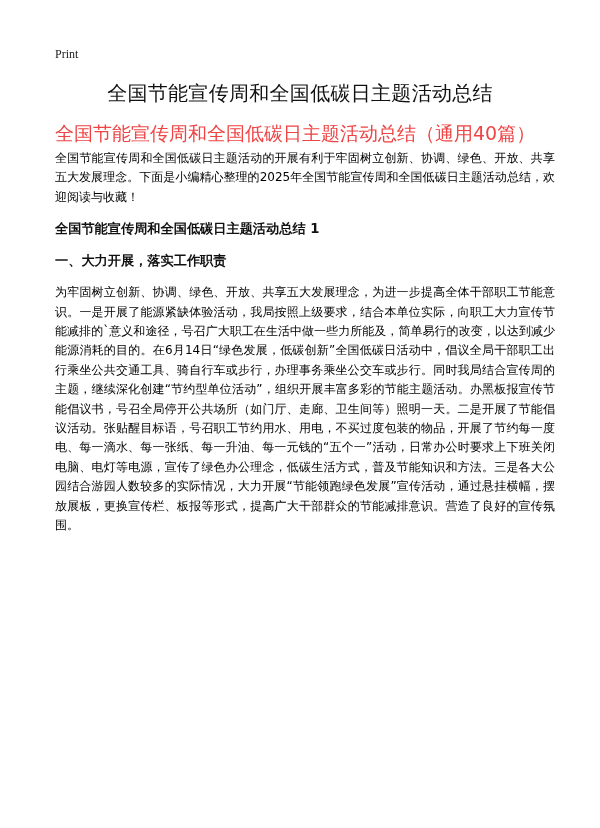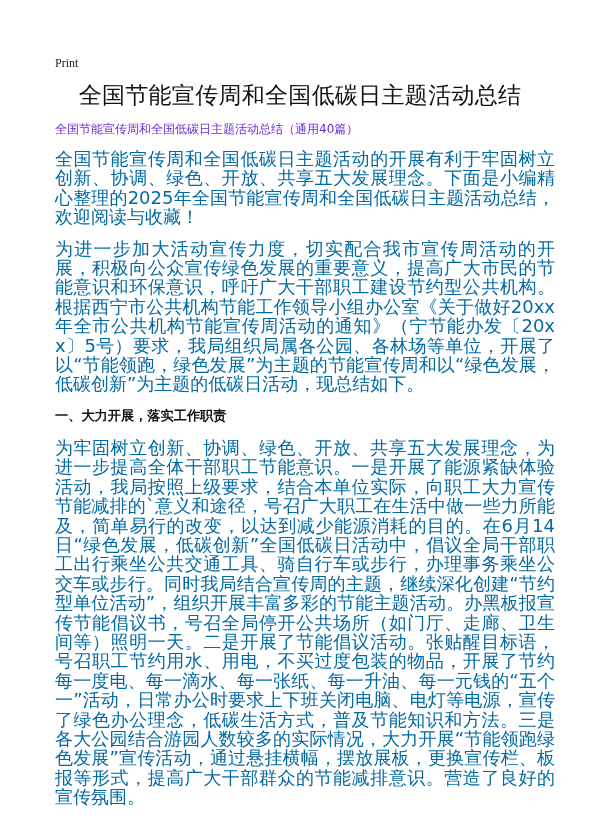--- a/index.html
+++ b/index.html
@@ -1,37 +1,37 @@
 <!DOCTYPE html>
 <html><head>
 <meta charset="utf-8">
 <style>
   html, body { margin: 0; padding: 0; background: #ffffff; }
   body { width: 600px; height: 828px; overflow: hidden; position: relative;
          font-family: "DejaVu Sans", sans-serif; color: #1a1a1a; }
   .page { position: absolute; left: 0; top: 0; width: 600px; height: 828px; }
   .print { position: absolute; left: 55px; top: 47px; font-family: "Liberation Serif", serif;
-           font-size: 12px; color: #222; margin-top: 9px; }
+           font-size: 12px; color: #222; }
   .title { position: absolute; left: 0; top: 80px; width: 600px; text-align: center;
-           font-size: 23px; color: #111; letter-spacing: 0.3px; }
-  .subtitle { position: absolute; left: 55px; top: 121px; font-size: 12px; color: #6d28d9; }
+           font-size: 20px; color: #111; letter-spacing: 0.3px; }
+  .subtitle { position: absolute; left: 55px; top: 121px; font-size: 19px; color: #ef4444; }
   .content { position: absolute; left: 55px; top: 149px; width: 500px; }
-  .para { font-size: 18px; line-height: 19.4px; margin: 0 0 12px 0; color: #0369a1;
+  .para { font-size: 12px; line-height: 19.4px; margin: 0 0 12px 0; color: #000000;
           text-align: justify; word-break: break-all; }
   .heading { font-size: 13.2px; font-weight: bold; line-height: 19px; margin: 0 0 13px 0; color: #111; }
 </style>
 </head>
 <body>
 
 <div class="page">
   <div class="print">Print</div>
   <div class="title">全国节能宣传周和全国低碳日主题活动总结</div>
   <div class="subtitle">全国节能宣传周和全国低碳日主题活动总结（通用40篇）</div>
 
   <div class="content">
     <p class="para">全国节能宣传周和全国低碳日主题活动的开展有利于牢固树立创新、协调、绿色、开放、共享五大发展理念。下面是小编精心整理的2025年全国节能宣传周和全国低碳日主题活动总结，欢迎阅读与收藏！</p>
-    <p class="para">为进一步加大活动宣传力度，切实配合我市宣传周活动的开展，积极向公众宣传绿色发展的重要意义，提高广大市民的节能意识和环保意识，呼吁广大干部职工建设节约型公共机构。根据西宁市公共机构节能工作领导小组办公室《关于做好20xx年全市公共机构节能宣传周活动的通知》（宁节能办发〔20xx〕5号）要求，我局组织局属各公园、各林场等单位，开展了以“节能领跑，绿色发展”为主题的节能宣传周和以“绿色发展，低碳创新”为主题的低碳日活动，现总结如下。</p>
+    <div class="heading">全国节能宣传周和全国低碳日主题活动总结 1</div>
 
     <div class="heading">一、大力开展，落实工作职责</div>
 
     <p class="para">为牢固树立创新、协调、绿色、开放、共享五大发展理念，为进一步提高全体干部职工节能意识。一是开展了能源紧缺体验活动，我局按照上级要求，结合本单位实际，向职工大力宣传节能减排的`意义和途径，号召广大职工在生活中做一些力所能及，简单易行的改变，以达到减少能源消耗的目的。在6月14日“绿色发展，低碳创新”全国低碳日活动中，倡议全局干部职工出行乘坐公共交通工具、骑自行车或步行，办理事务乘坐公交车或步行。同时我局结合宣传周的主题，继续深化创建“节约型单位活动”，组织开展丰富多彩的节能主题活动。办黑板报宣传节能倡议书，号召全局停开公共场所（如门厅、走廊、卫生间等）照明一天。二是开展了节能倡议活动。张贴醒目标语，号召职工节约用水、用电，不买过度包装的物品，开展了节约每一度电、每一滴水、每一张纸、每一升油、每一元钱的“五个一”活动，日常办公时要求上下班关闭电脑、电灯等电源，宣传了绿色办公理念，低碳生活方式，普及节能知识和方法。三是各大公园结合游园人数较多的实际情况，大力开展“节能领跑绿色发展”宣传活动，通过悬挂横幅，摆放展板，更换宣传栏、板报等形式，提高广大干部群众的节能减排意识。营造了良好的宣传氛围。</p>
   </div>
 </div>
 
 </body></html>

